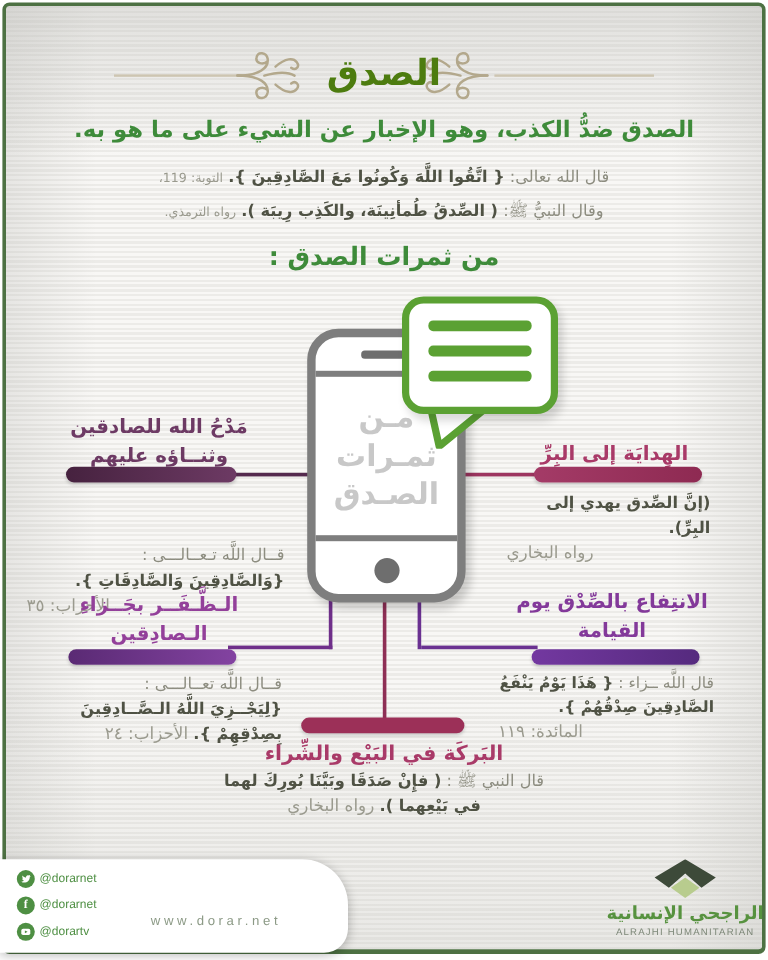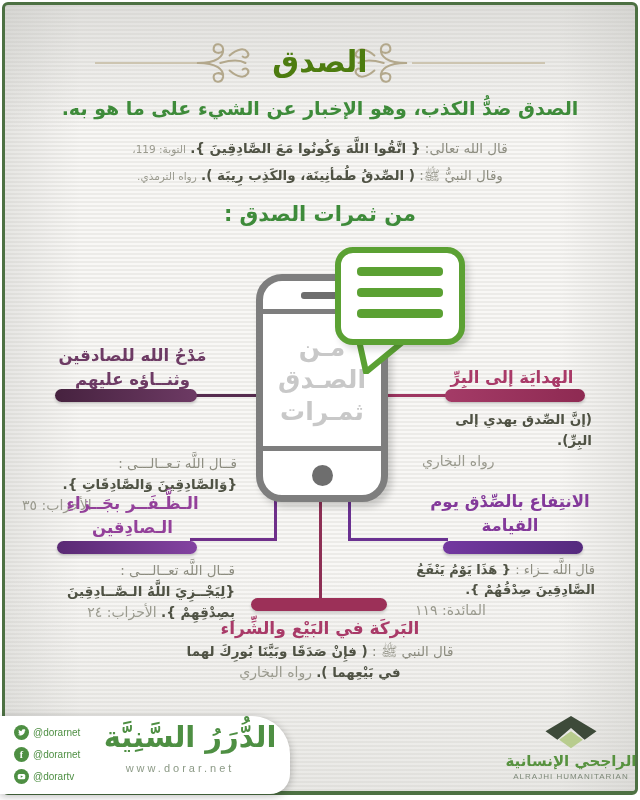--- a/index.html
+++ b/index.html
@@ -134,22 +134,22 @@
   <div class="bar" style="left:55px;top:389px;width:142px;background:linear-gradient(90deg,#46223f,#6d3a64);"></div>
   <div class="bar" style="left:445px;top:389px;width:140px;background:linear-gradient(90deg,#a43b67,#8e2a52);"></div>
   <div class="bar" style="left:57px;top:541px;width:140px;background:linear-gradient(90deg,#5a2a74,#8343a1);"></div>
   <div class="bar" style="left:443px;top:541px;width:140px;background:linear-gradient(90deg,#7338a0,#552a7e);"></div>
   <div class="bar" style="left:251px;top:598px;width:136px;background:#9c3058;"></div>
 
   <div class="abs phone">
     <div class="speaker"></div>
     <div class="phone-screen" dir="rtl">
       <div class="screen-word">مـن</div>
+      <div class="screen-word">ثمـرات</div>
       <div class="screen-word">الصـدق</div>
-      <div class="screen-word">ثمـرات</div>
     </div>
     <div class="home-btn"></div>
   </div>
 
   <div class="abs bubble-tail">
     <svg width="62" height="40" viewBox="0 0 62 40">
       <polygon points="4,2 56,2 12,38" fill="#ffffff" stroke="#5ba133" stroke-width="6" stroke-linejoin="round"></polygon>
     </svg>
   </div>
   <div class="abs bubble">
@@ -213,21 +213,20 @@
     </div>
     <div class="social-row" style="top:53px;">
       <span class="social-circle">
         <svg width="9" height="9" viewBox="0 0 12 12">
             <rect x="1" y="2.5" width="10" height="7" rx="2" fill="#fff"></rect>
             <polygon points="5,4.5 8,6 5,7.5" fill="#4e8f43"></polygon>
           </svg>
       </span>
       <span class="social-handle">@dorartv</span>
     </div>
-    <div class="abs dorar-logo" dir="rtl" style="left:100px;top:4px;width:180px;text-align:center;">الدُّرَرُ السَّنِيَّة</div>
     <div class="abs dorar-url" style="left:100px;top:46px;width:160px;text-align:center;">www.dorar.net</div>
   </div>
 
   <div class="abs" style="left:543px;top:716px;width:56px;height:34px;">
     <svg width="56" height="34" viewBox="0 0 64 40">
       <polygon points="32,0 62,18 48,28 32,14 16,28 2,18" fill="#3d4a39"></polygon>
       <polygon points="32,18 46,28 32,38 18,28" fill="#b8cc8e"></polygon>
     </svg>
   </div>
   <div class="abs alrajhi-ar center" dir="rtl" style="left:486px;top:752px;width:170px;">الراجحي الإنسانية</div>

